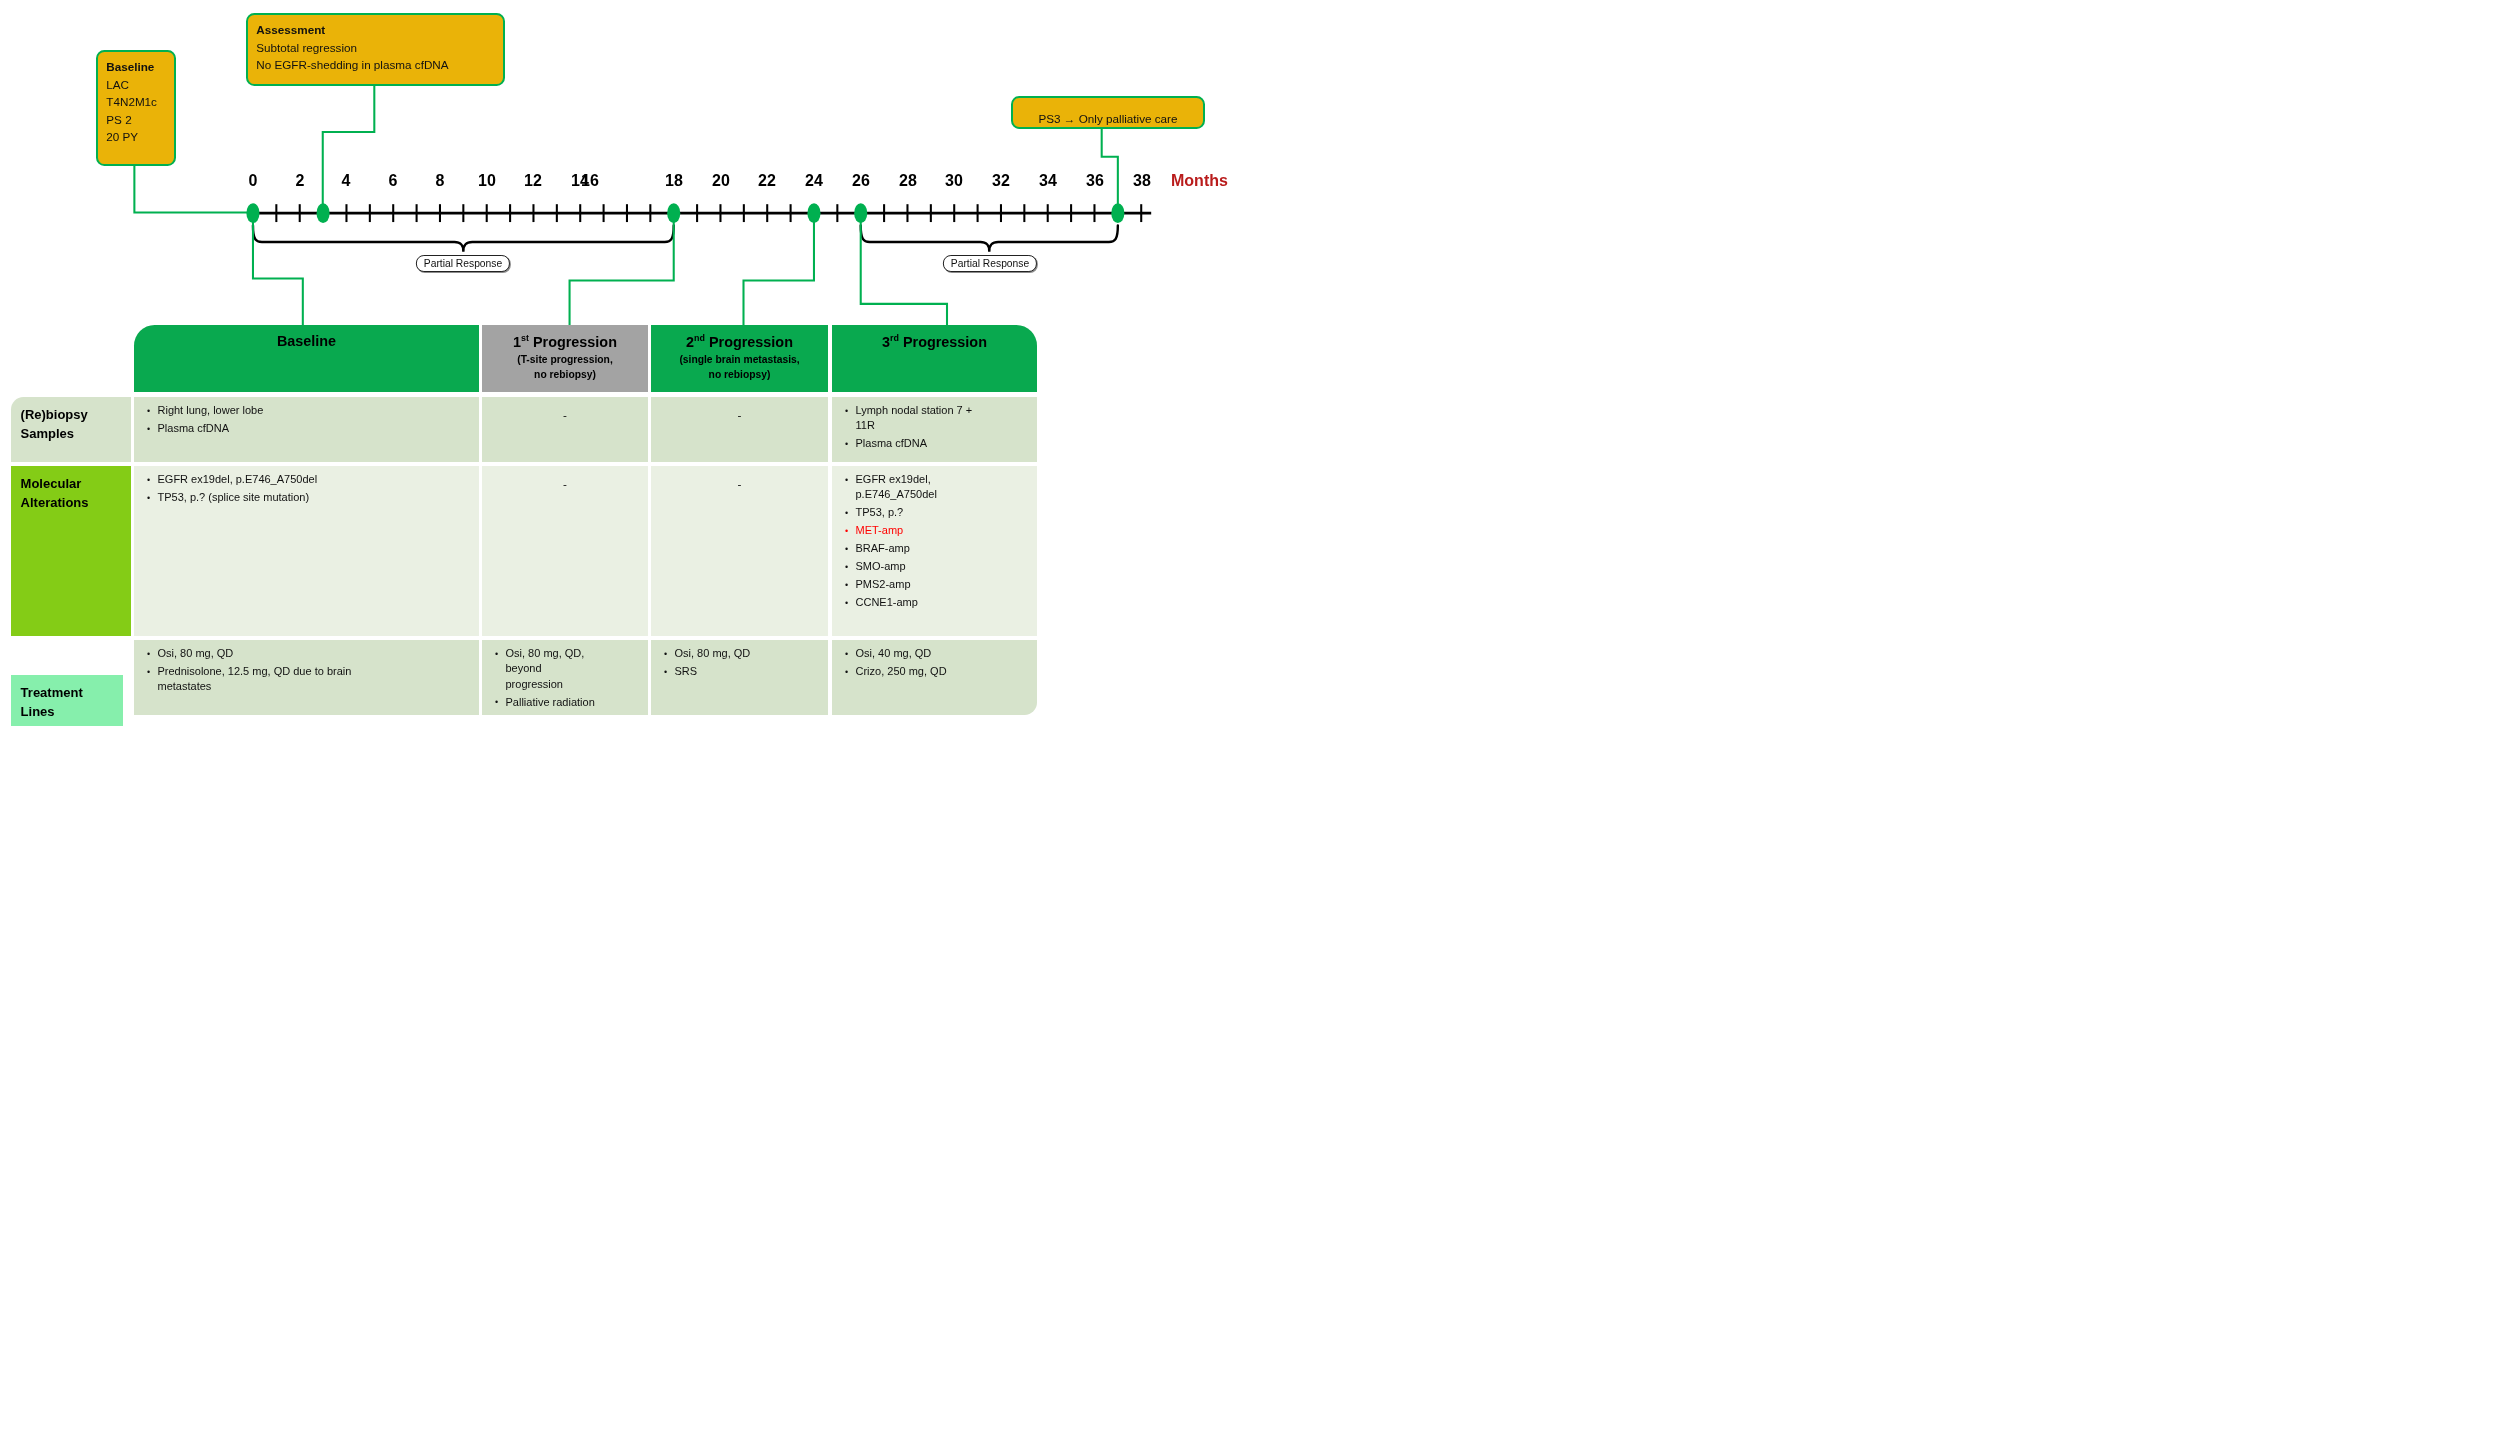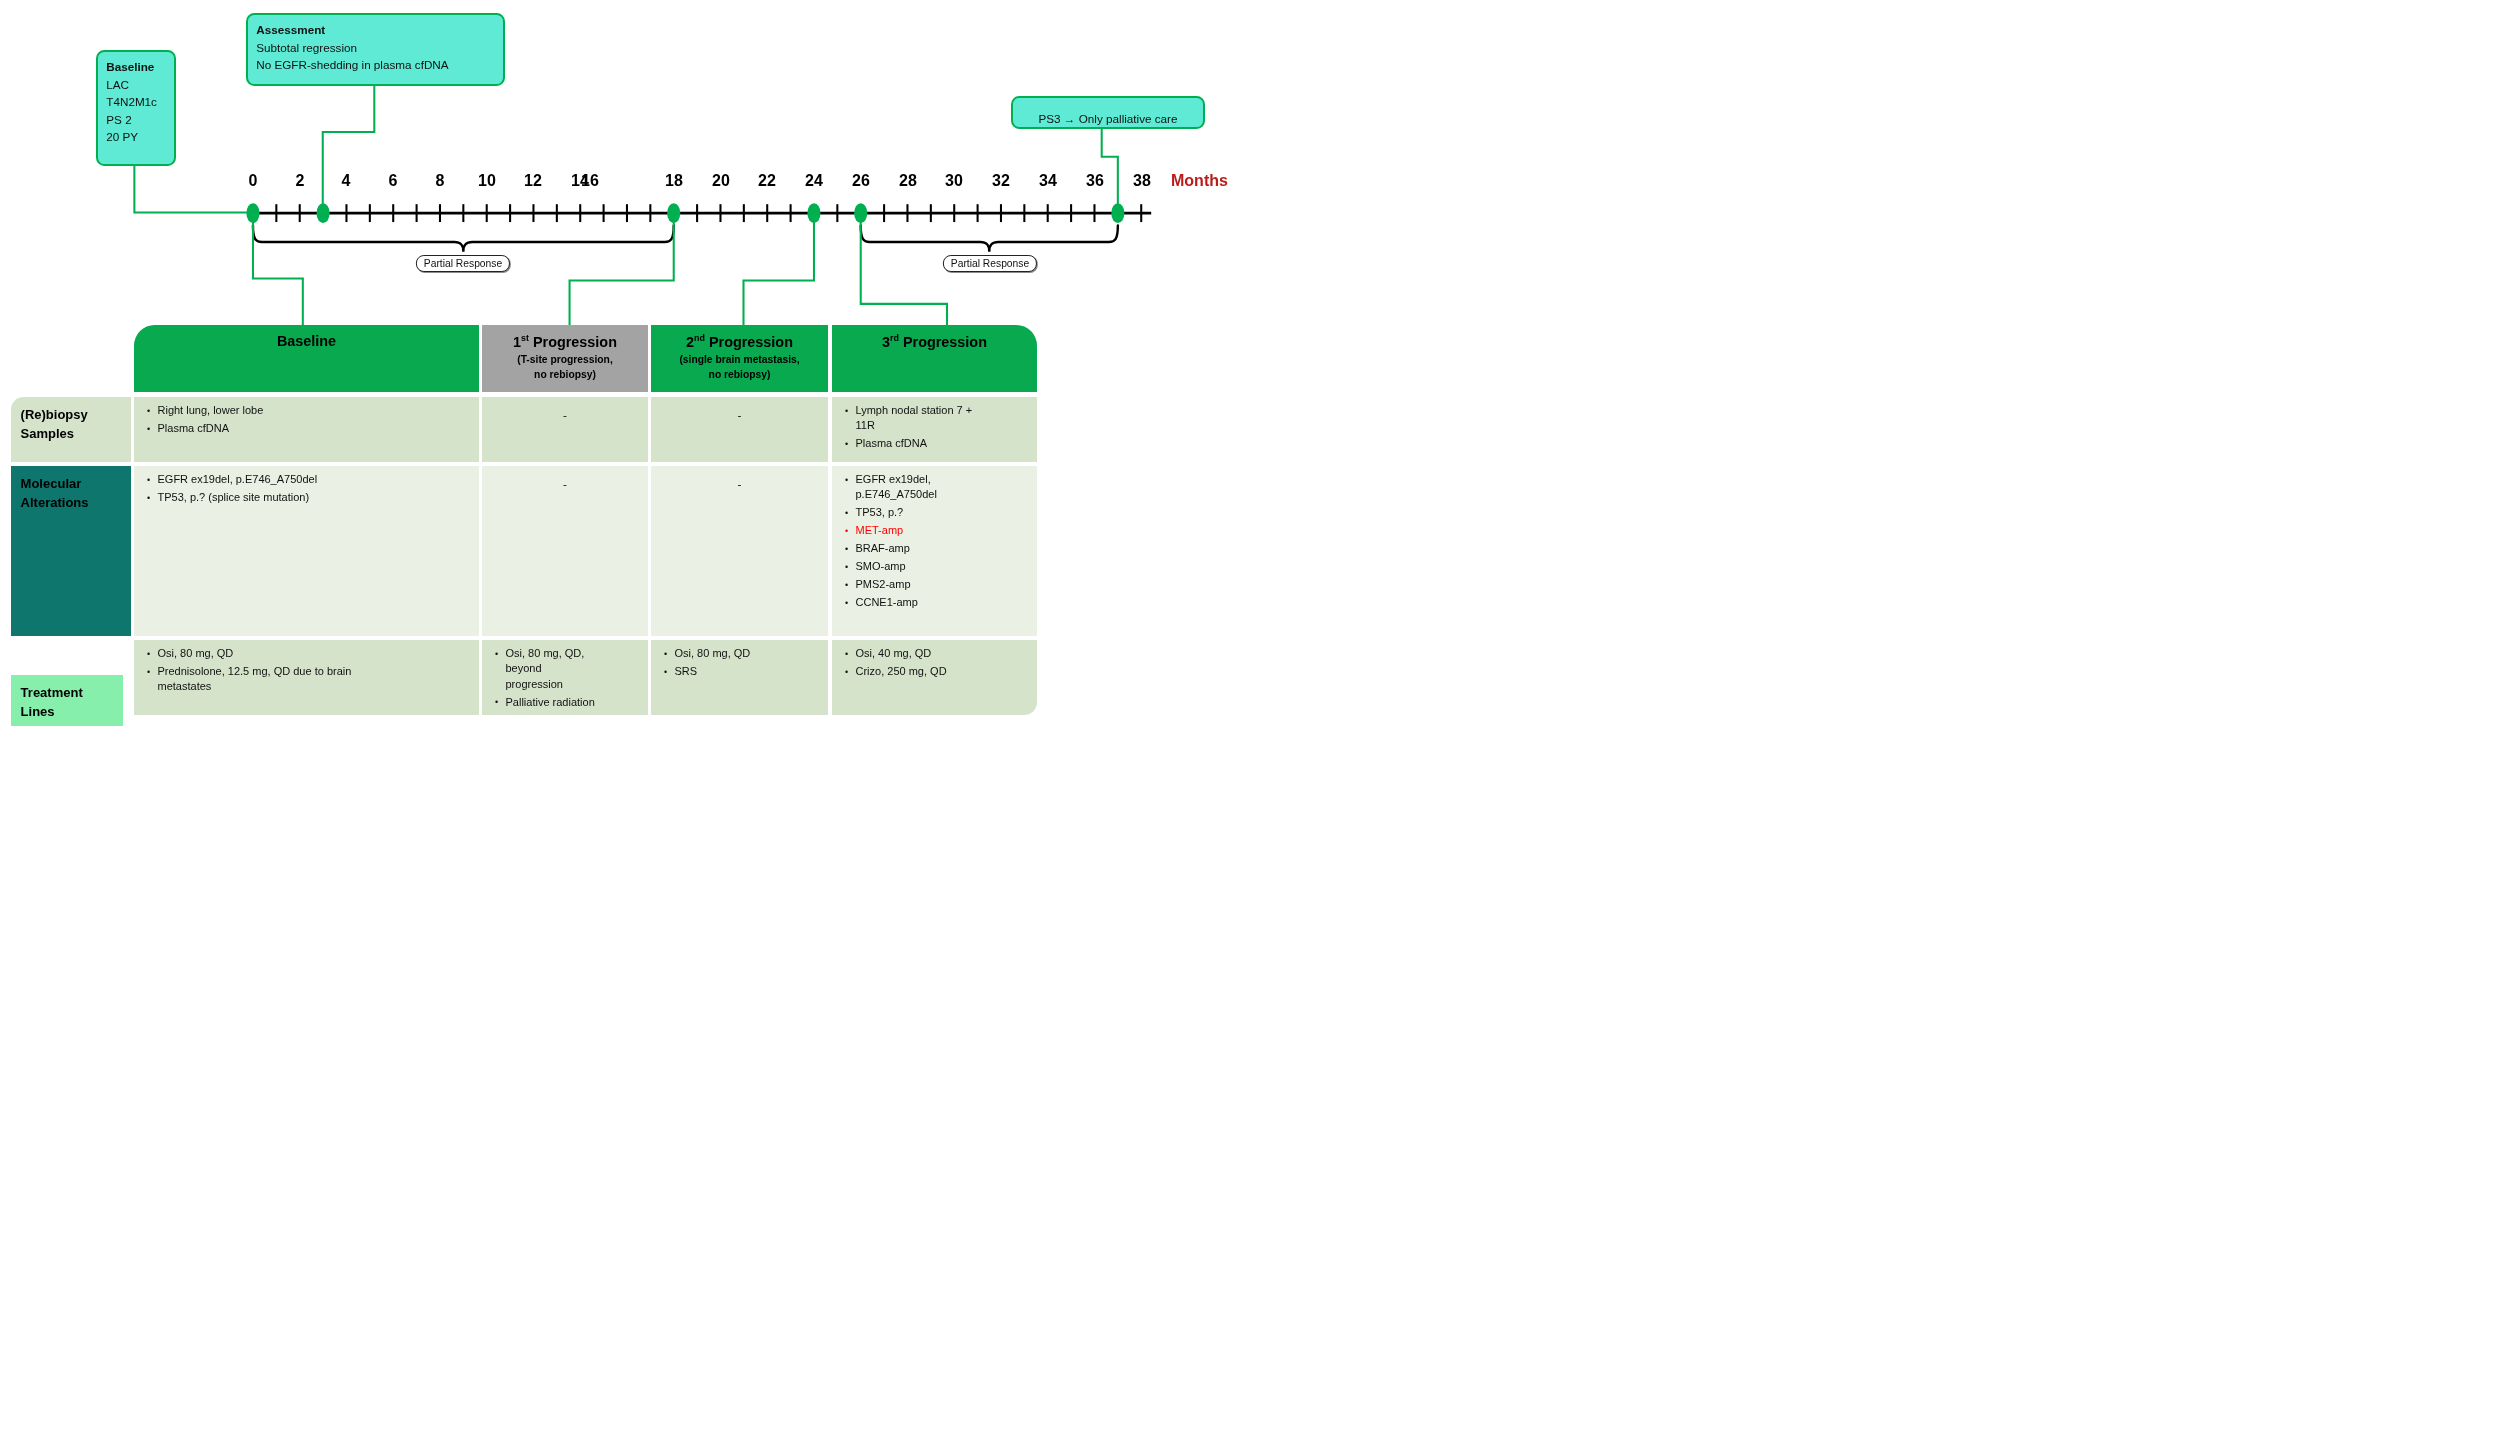--- a/index.html
+++ b/index.html
@@ -5,21 +5,21 @@
   :root{
     --green:#00b050;
     --hgreen:#09a94f;
     --rowdark:#d6e3cb;
     --rowlight:#eaf0e3;
   }
   html,body{margin:0;padding:0;background:#ffffff;}
   body{font-family:"Liberation Sans",sans-serif;color:#111;}
   .canvas{position:relative;width:1256px;height:726px;background:#fff;overflow:hidden;}
   svg.layer{position:absolute;left:0;top:0;}
-  .callout{position:absolute;border:2.1px solid var(--green);border-radius:8.3px;background:#5eead4;
+  .callout{position:absolute;border:2.1px solid var(--green);border-radius:8.3px;background:#eab308;
            padding:6.2px 8.3px;font-size:11.7px;line-height:1.5;color:#111;box-sizing:border-box;}
   .callout .title{font-weight:700;}
   .pr-label{position:absolute;transform:translateX(-50%);background:#fff;border:1.4px solid #222;
             border-radius:8px;padding:2.1px 6.9px;font-size:10.3px;color:#111;white-space:nowrap;
             box-shadow:1px 1px 0 rgba(0,0,0,.45);}
   .month-label{position:absolute;transform:translateX(-50%);font-weight:700;font-size:16px;color:#000;}
   .months-unit{position:absolute;left:1171px;top:172px;font-weight:700;font-size:16px;color:#b91c1c;}
   .header-cell{position:absolute;background:var(--hgreen);color:#000;text-align:center;box-sizing:border-box;}
   .header-title{font-weight:700;font-size:14.4px;padding-top:7.6px;}
   .header-title sup{font-size:0.62em;}
@@ -186,21 +186,21 @@
       <div class="bullet-row">
         <span class="bullet-marker">•</span>
         <span class="bullet-text">Lymph nodal station 7 +
 11R</span>
       </div>
       <div class="bullet-row">
         <span class="bullet-marker">•</span>
         <span class="bullet-text">Plasma cfDNA</span>
       </div>
     </div>
-    <div class="label-cell" style="left: 11px; top: 466px; width: 120px; height: 170px; background: #0f766e;">
+    <div class="label-cell" style="left: 11px; top: 466px; width: 120px; height: 170px; background: #84cc16;">
       <div>Molecular</div>
       <div>Alterations</div>
     </div>
     <div class="data-cell" style="left: 134px; top: 466px; width: 345px; height: 170px; background: rgb(234, 240, 227);">
       <div class="bullet-row">
         <span class="bullet-marker">•</span>
         <span class="bullet-text">EGFR ex19del, p.E746_A750del</span>
       </div>
       <div class="bullet-row">
         <span class="bullet-marker">•</span>

